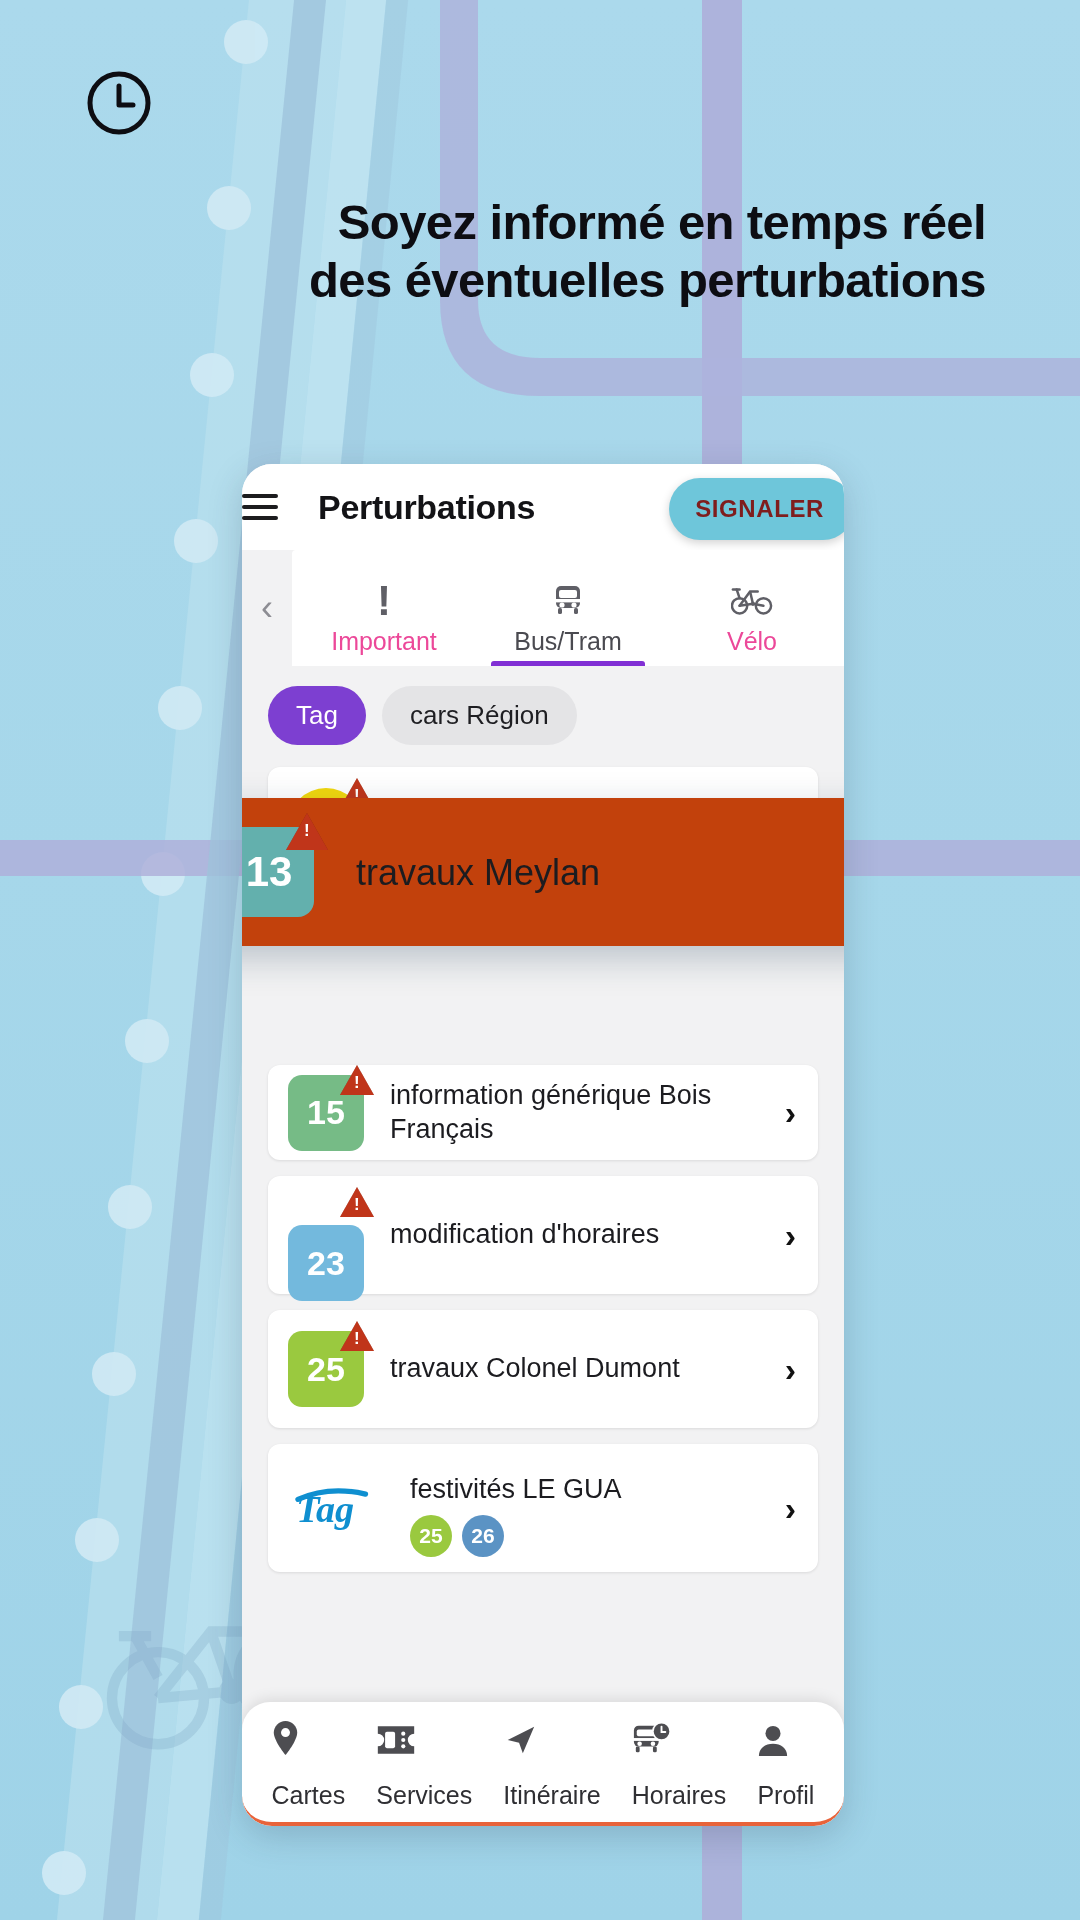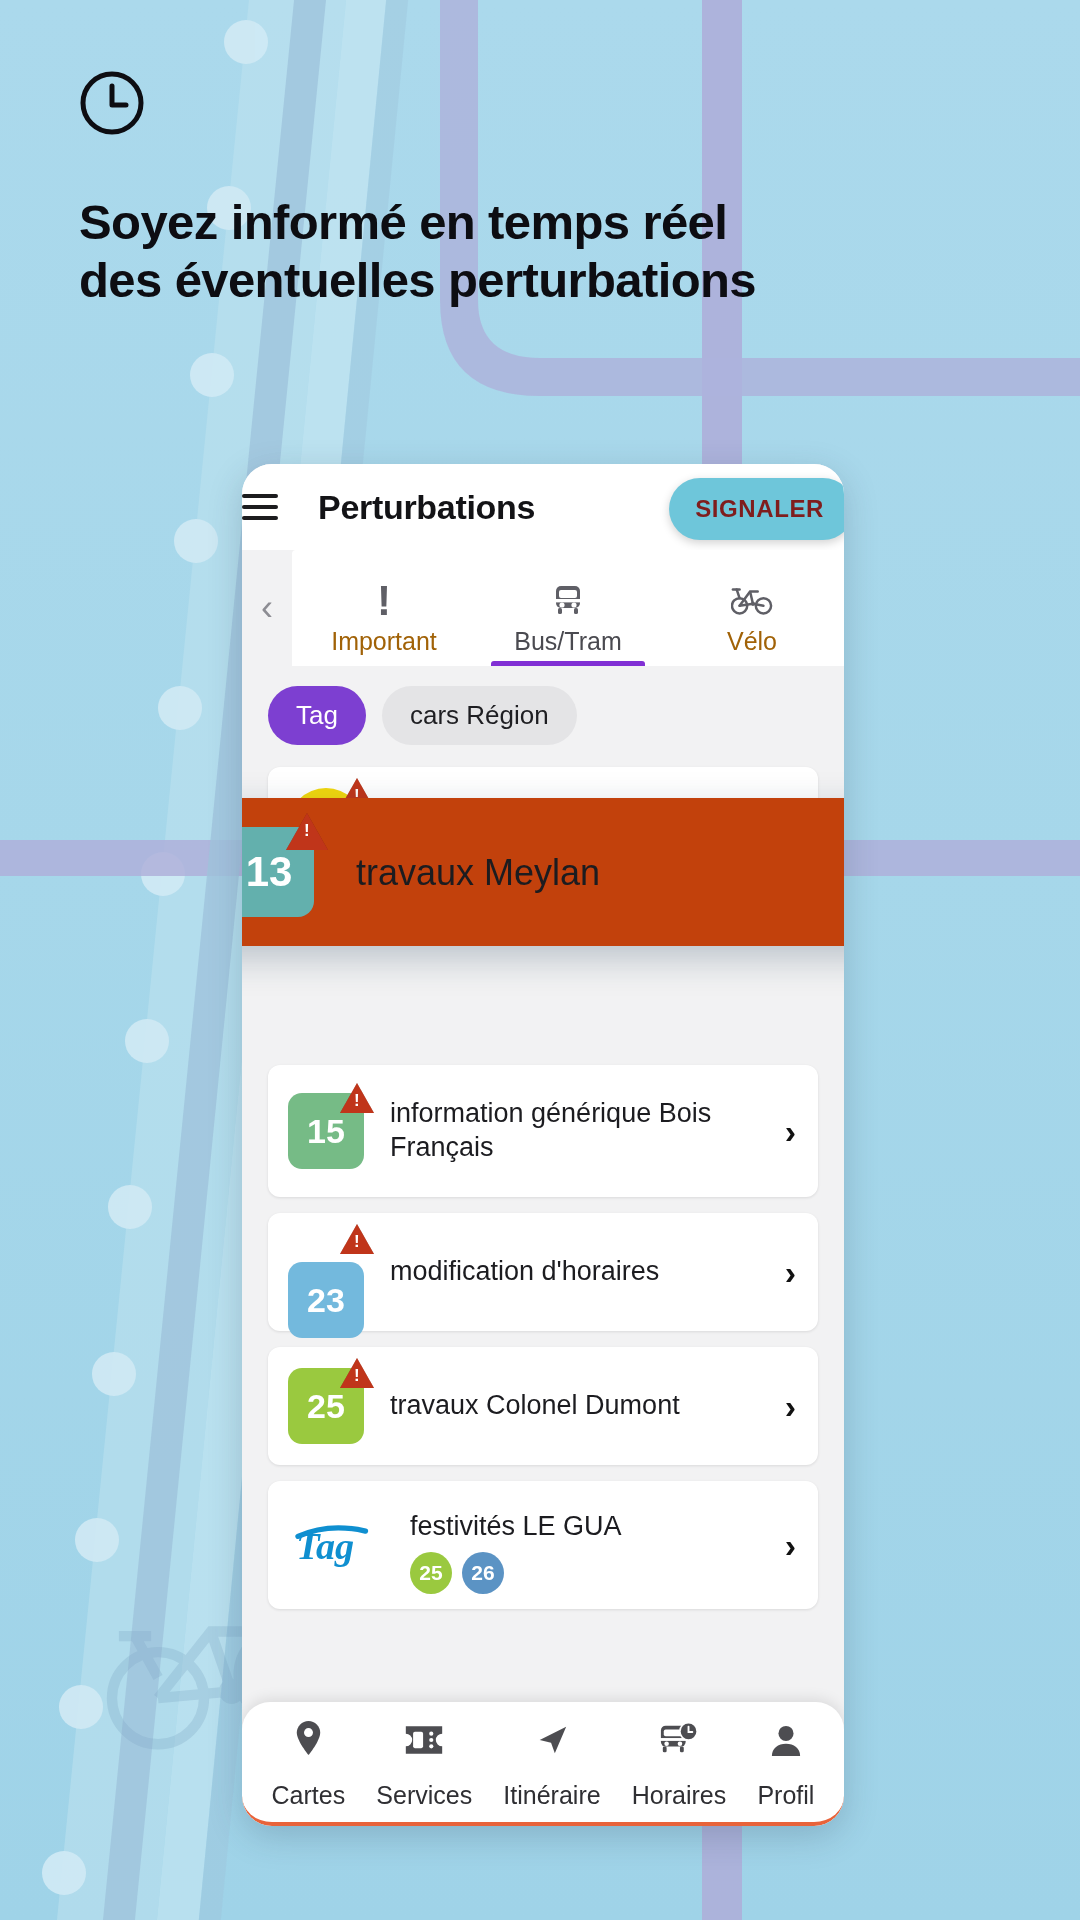--- a/index.html
+++ b/index.html
@@ -7,21 +7,21 @@
     width: 1080px; height: 1920px;
     font-family: "Liberation Sans", sans-serif;
     overflow: hidden;
   }
   body { position: relative; background: #a8d8ea; }
 
   
   #bg-map { position: absolute; inset: 0; width: 1080px; height: 1920px; }
 
   
-  .promo { position: absolute; left: 79px; top: 70px; width: 900px; z-index: 5; }
+  .promo { position: absolute; left: 86px; top: 70px; width: 900px; z-index: 5; text-align: right; }
   .clock-wrap { width: 66px; height: 66px; }
   .promo-title {
     margin-top: 58px;
     font-size: 49px;
     font-weight: 800;
     line-height: 1.18;
     color: #0d0d12;
     letter-spacing: -0.6px;
     white-space: pre-line;
   }
@@ -79,21 +79,21 @@
   }
   .tabs {
     flex: 1; background:#fff; display:flex; align-items:flex-end;
     border-top-left-radius: 4px;
   }
   .tab {
     flex: 1; display:flex; flex-direction:column; align-items:center;
     padding-bottom: 10px; cursor:pointer; position: relative;
   }
   .tab .tab-icon { height: 40px; display:flex; align-items:center; justify-content:center; color:#5f5f66; margin-bottom: 6px; }
-  .tab .tab-label { font-size: 25px; color:#a16207; }
+  .tab .tab-label { font-size: 25px; color:#ec4899; }
   .tab.active .tab-label { color:#4a4a50; }
   .tab.active::after {
     content:""; position:absolute; bottom:0; left:8%; width:84%; height:5px;
     background:#8130d4; border-radius:3px 3px 0 0;
   }
   .bang { font-size: 42px; font-weight: 700; color:#5f5f66; line-height: .82; }
 
   
   .chips {
     background: #f2f2f3; padding: 20px 26px 22px;
@@ -167,21 +167,21 @@
 
   
   .bottomnav {
     position:absolute; left:0; right:0; bottom:0; height: 124px;
     background:#fff; border-radius: 28px 28px 30px 30px;
     display:flex; align-items:center; justify-content:space-around;
     box-shadow: 0 -3px 14px rgba(0,0,0,.10);
     border-bottom: 4px solid #e8633a;
     padding: 0 14px;
   }
-  .navitem { display:flex; flex-direction:column; align-items:center; gap:24px; cursor:pointer; }
+  .navitem { display:flex; flex-direction:column; align-items:flex-start; gap:24px; cursor:pointer; }
   .navitem .nav-icon { height: 42px; display:flex; align-items:flex-end; color:#4d4d51; }
   .navitem .nav-label { font-size: 25px; color:#2f2f33; }
 
   .scroll-area { position:absolute; left:0; right:0; top:202px; bottom:110px; }
 </style>
 </head>
 <body>
 
 <svg id="bg-map" viewBox="0 0 1080 1920" preserveAspectRatio="none">
   <defs>
@@ -317,21 +317,21 @@
           <div class="badge-wrap">
             <div class="badge round" id="badge-0" style="background: rgb(242, 216, 13); color: rgb(17, 17, 17);">C4</div>
             <div class="warn"></div>
           </div>
           <div class="row-title">fresque murale Jean Perrot</div>
           <div class="chev">›</div>
         </div>
 
         <div class="row" style="visibility:hidden;height:148px;"></div>
 
-        <div class="row" style="height:132px">
+        <div class="row" style="height:95px">
           <div class="badge-wrap">
             <div class="badge" id="badge-2" style="background: rgb(118, 187, 134); color: rgb(255, 255, 255);">15</div>
             <div class="warn"></div>
           </div>
           <div class="row-title">information générique Bois Français</div>
           <div class="chev">›</div>
         </div>
 
         <div class="row">
           <div class="badge-wrap">

